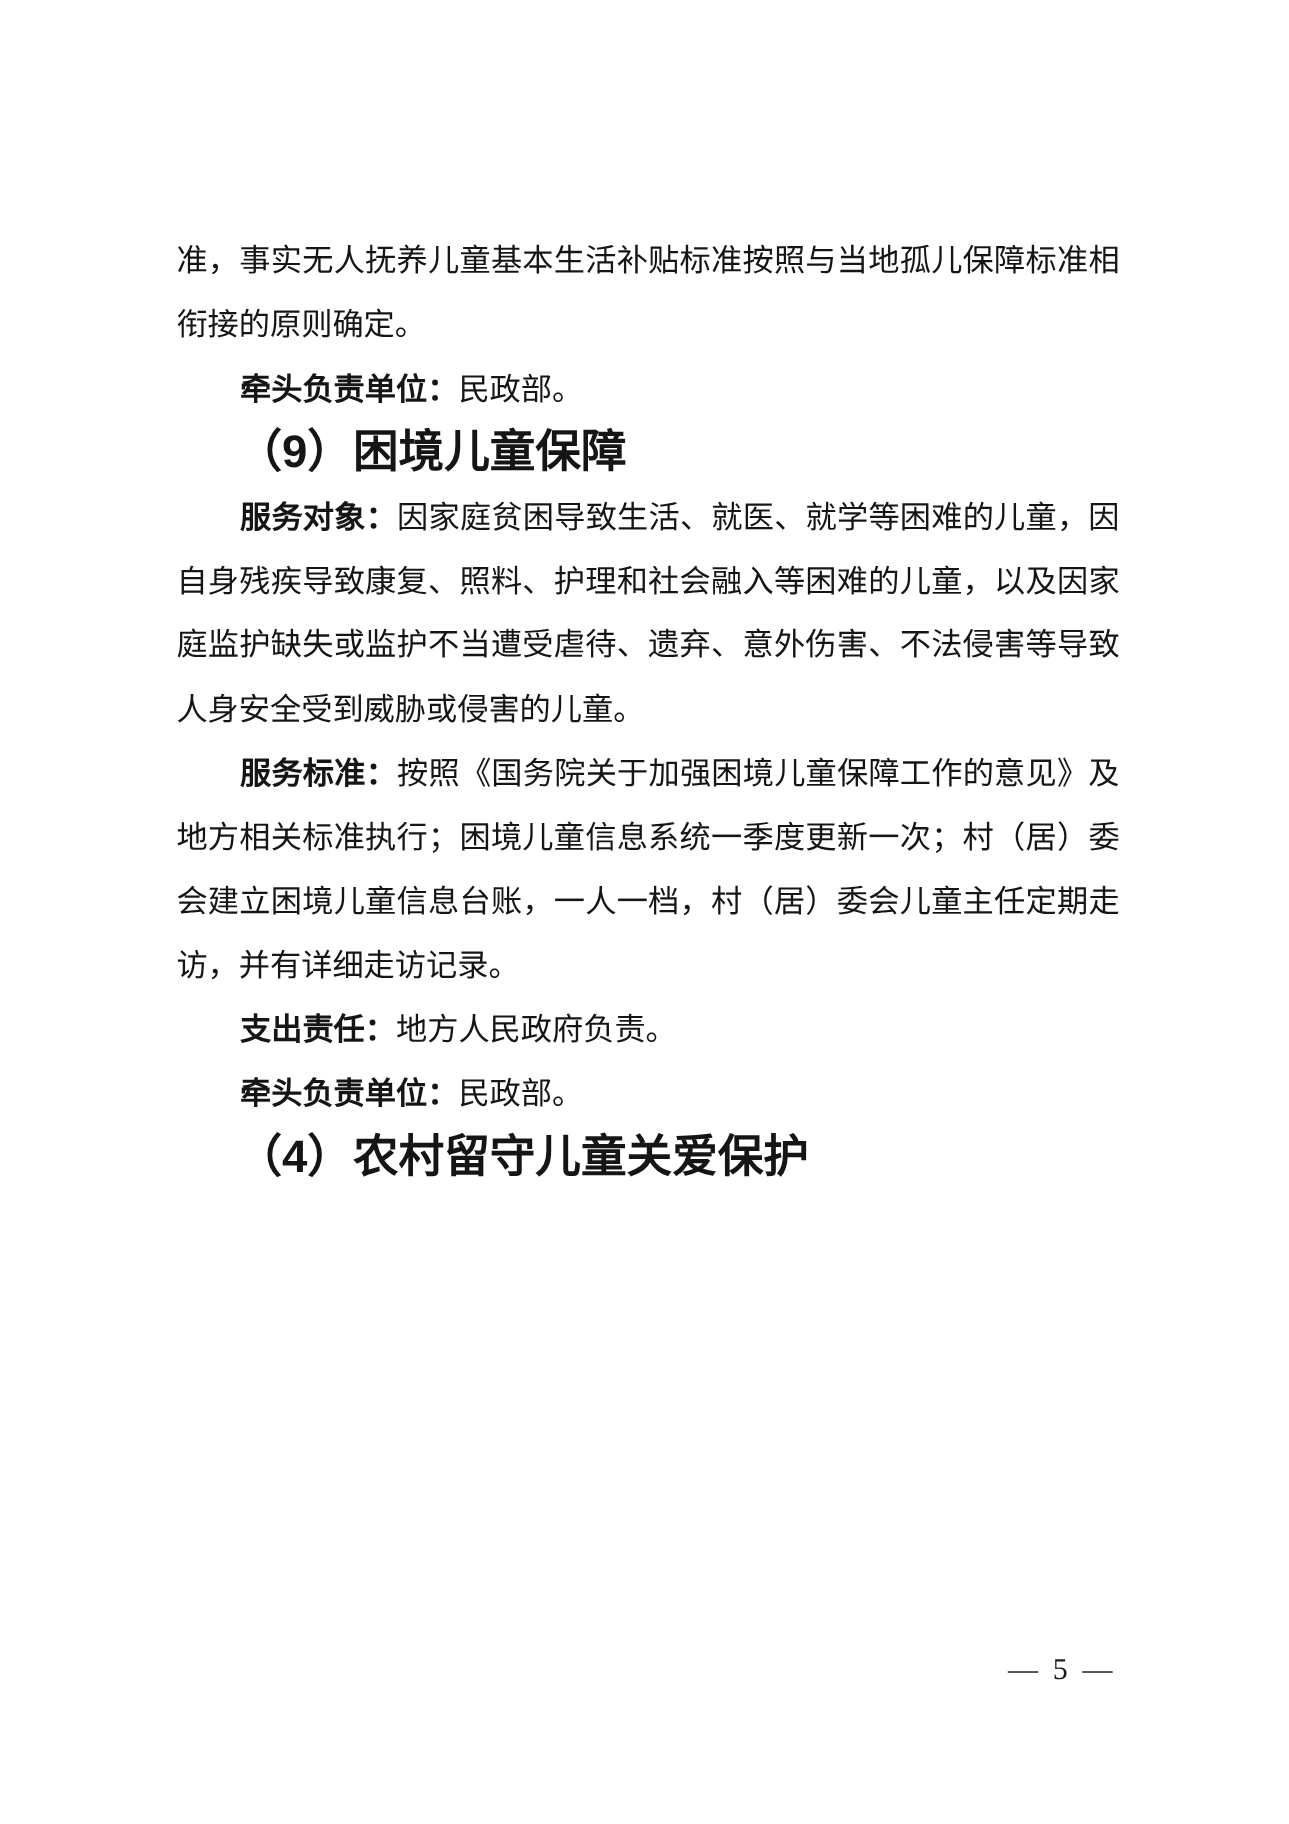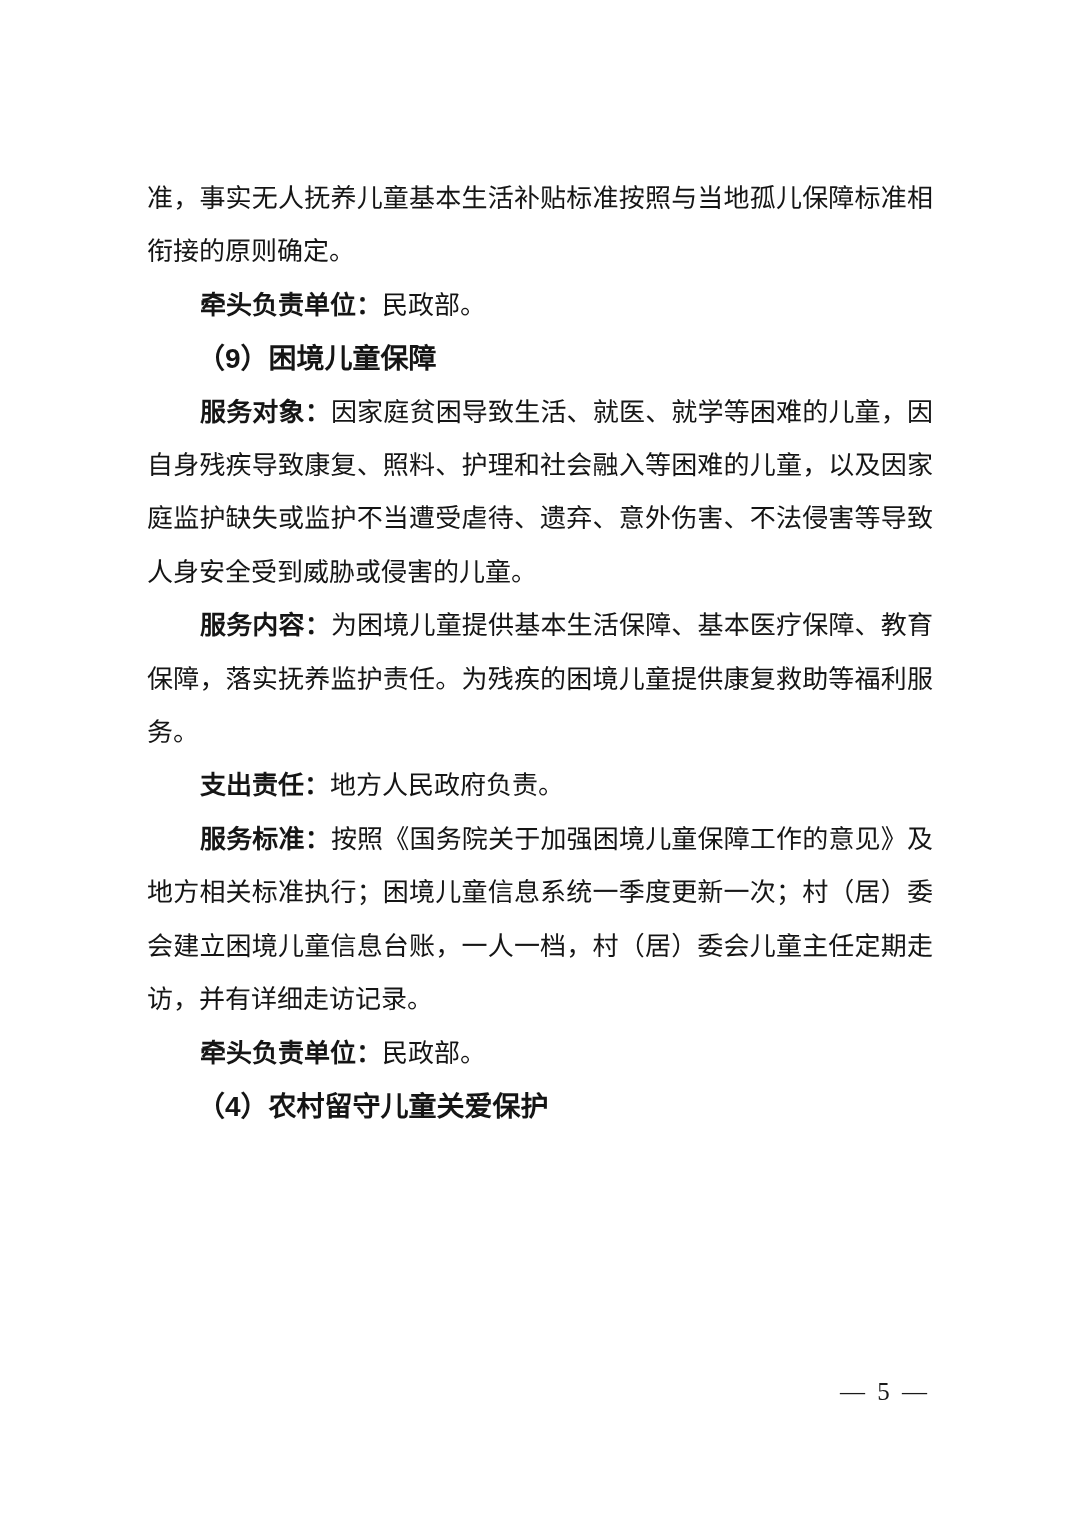--- a/index.html
+++ b/index.html
@@ -12,21 +12,21 @@
     width: 1074px;
     height: 1520px;
     background: #ffffff;
     color: #151515;
     overflow: hidden;
     font-family: "Liberation Serif", "DejaVu Serif", serif;
   }
   .content {
     position: absolute;
     left: 147px;
-    top: 172px;
+    top: 191px;
     width: 786px;
   }
   .para {
     margin: 0;
     font-size: 26px;
     line-height: 53.4px;
     text-align: justify;
     text-justify: inter-character;
     font-family: "Liberation Serif", "DejaVu Serif", serif;
   }
@@ -34,21 +34,21 @@
     text-indent: 53px;
   }
   .fill-last {
     text-align-last: justify;
   }
   .label {
     font-weight: 700;
   }
   .heading {
     margin: 0;
-    font-size: 28px;
+    font-size: 38px;
     line-height: 53.4px;
     font-weight: 700;
     text-indent: 50px;
     text-align: left;
     font-family: "Liberation Sans", "DejaVu Sans", sans-serif;
   }
   .page-number {
     position: absolute;
     top: 1378px;
     right: 144px;
@@ -66,25 +66,24 @@
 
     <p class="para"><span>准，事实无人抚养儿童基本生活补贴标准按照与当地孤儿保障标准相衔接的原则确定。</span></p>
 
 
     <p class="para ind"><strong class="label">牵头负责单位：</strong><span>民政部。</span></p>
 
     <h2 class="heading">（9）困境儿童保障</h2>
 
     <p class="para ind"><strong class="label">服务对象：</strong><span>因家庭贫困导致生活、就医、就学等困难的儿童，因自身残疾导致康复、照料、护理和社会融入等困难的儿童，以及因家庭监护缺失或监护不当遭受虐待、遗弃、意外伤害、不法侵害等导致人身安全受到威胁或侵害的儿童。</span></p>
 
-    <p class="para ind"><strong class="label">服务内容：</strong><span>为困境儿童提供基本生活保障、基本医疗保障、教育保障，落实抚养监护责任。为残疾的困境儿童提供康复救助等福利服务。</span></p>
+
+    <p class="para ind"><strong class="label">服务标准：</strong><span>按照《国务院关于加强困境儿童保障工作的意见》及地方相关标准执行；困境儿童信息系统一季度更新一次；村（居）委会建立困境儿童信息台账，一人一档，村（居）委会儿童主任定期走访，并有详细走访记录。</span></p>
 
     <p class="para ind"><strong class="label">支出责任：</strong><span>地方人民政府负责。</span></p>
-
-    <p class="para ind"><strong class="label">服务标准：</strong><span>按照《国务院关于加强困境儿童保障工作的意见》及地方相关标准执行；困境儿童信息系统一季度更新一次；村（居）委会建立困境儿童信息台账，一人一档，村（居）委会儿童主任定期走访，并有详细走访记录。</span></p>
 
     <p class="para ind"><strong class="label">牵头负责单位：</strong><span>民政部。</span></p>
 
     <h2 class="heading">（4）农村留守儿童关爱保护</h2>
 
 
 
   </main>
 
   <footer class="page-number">

